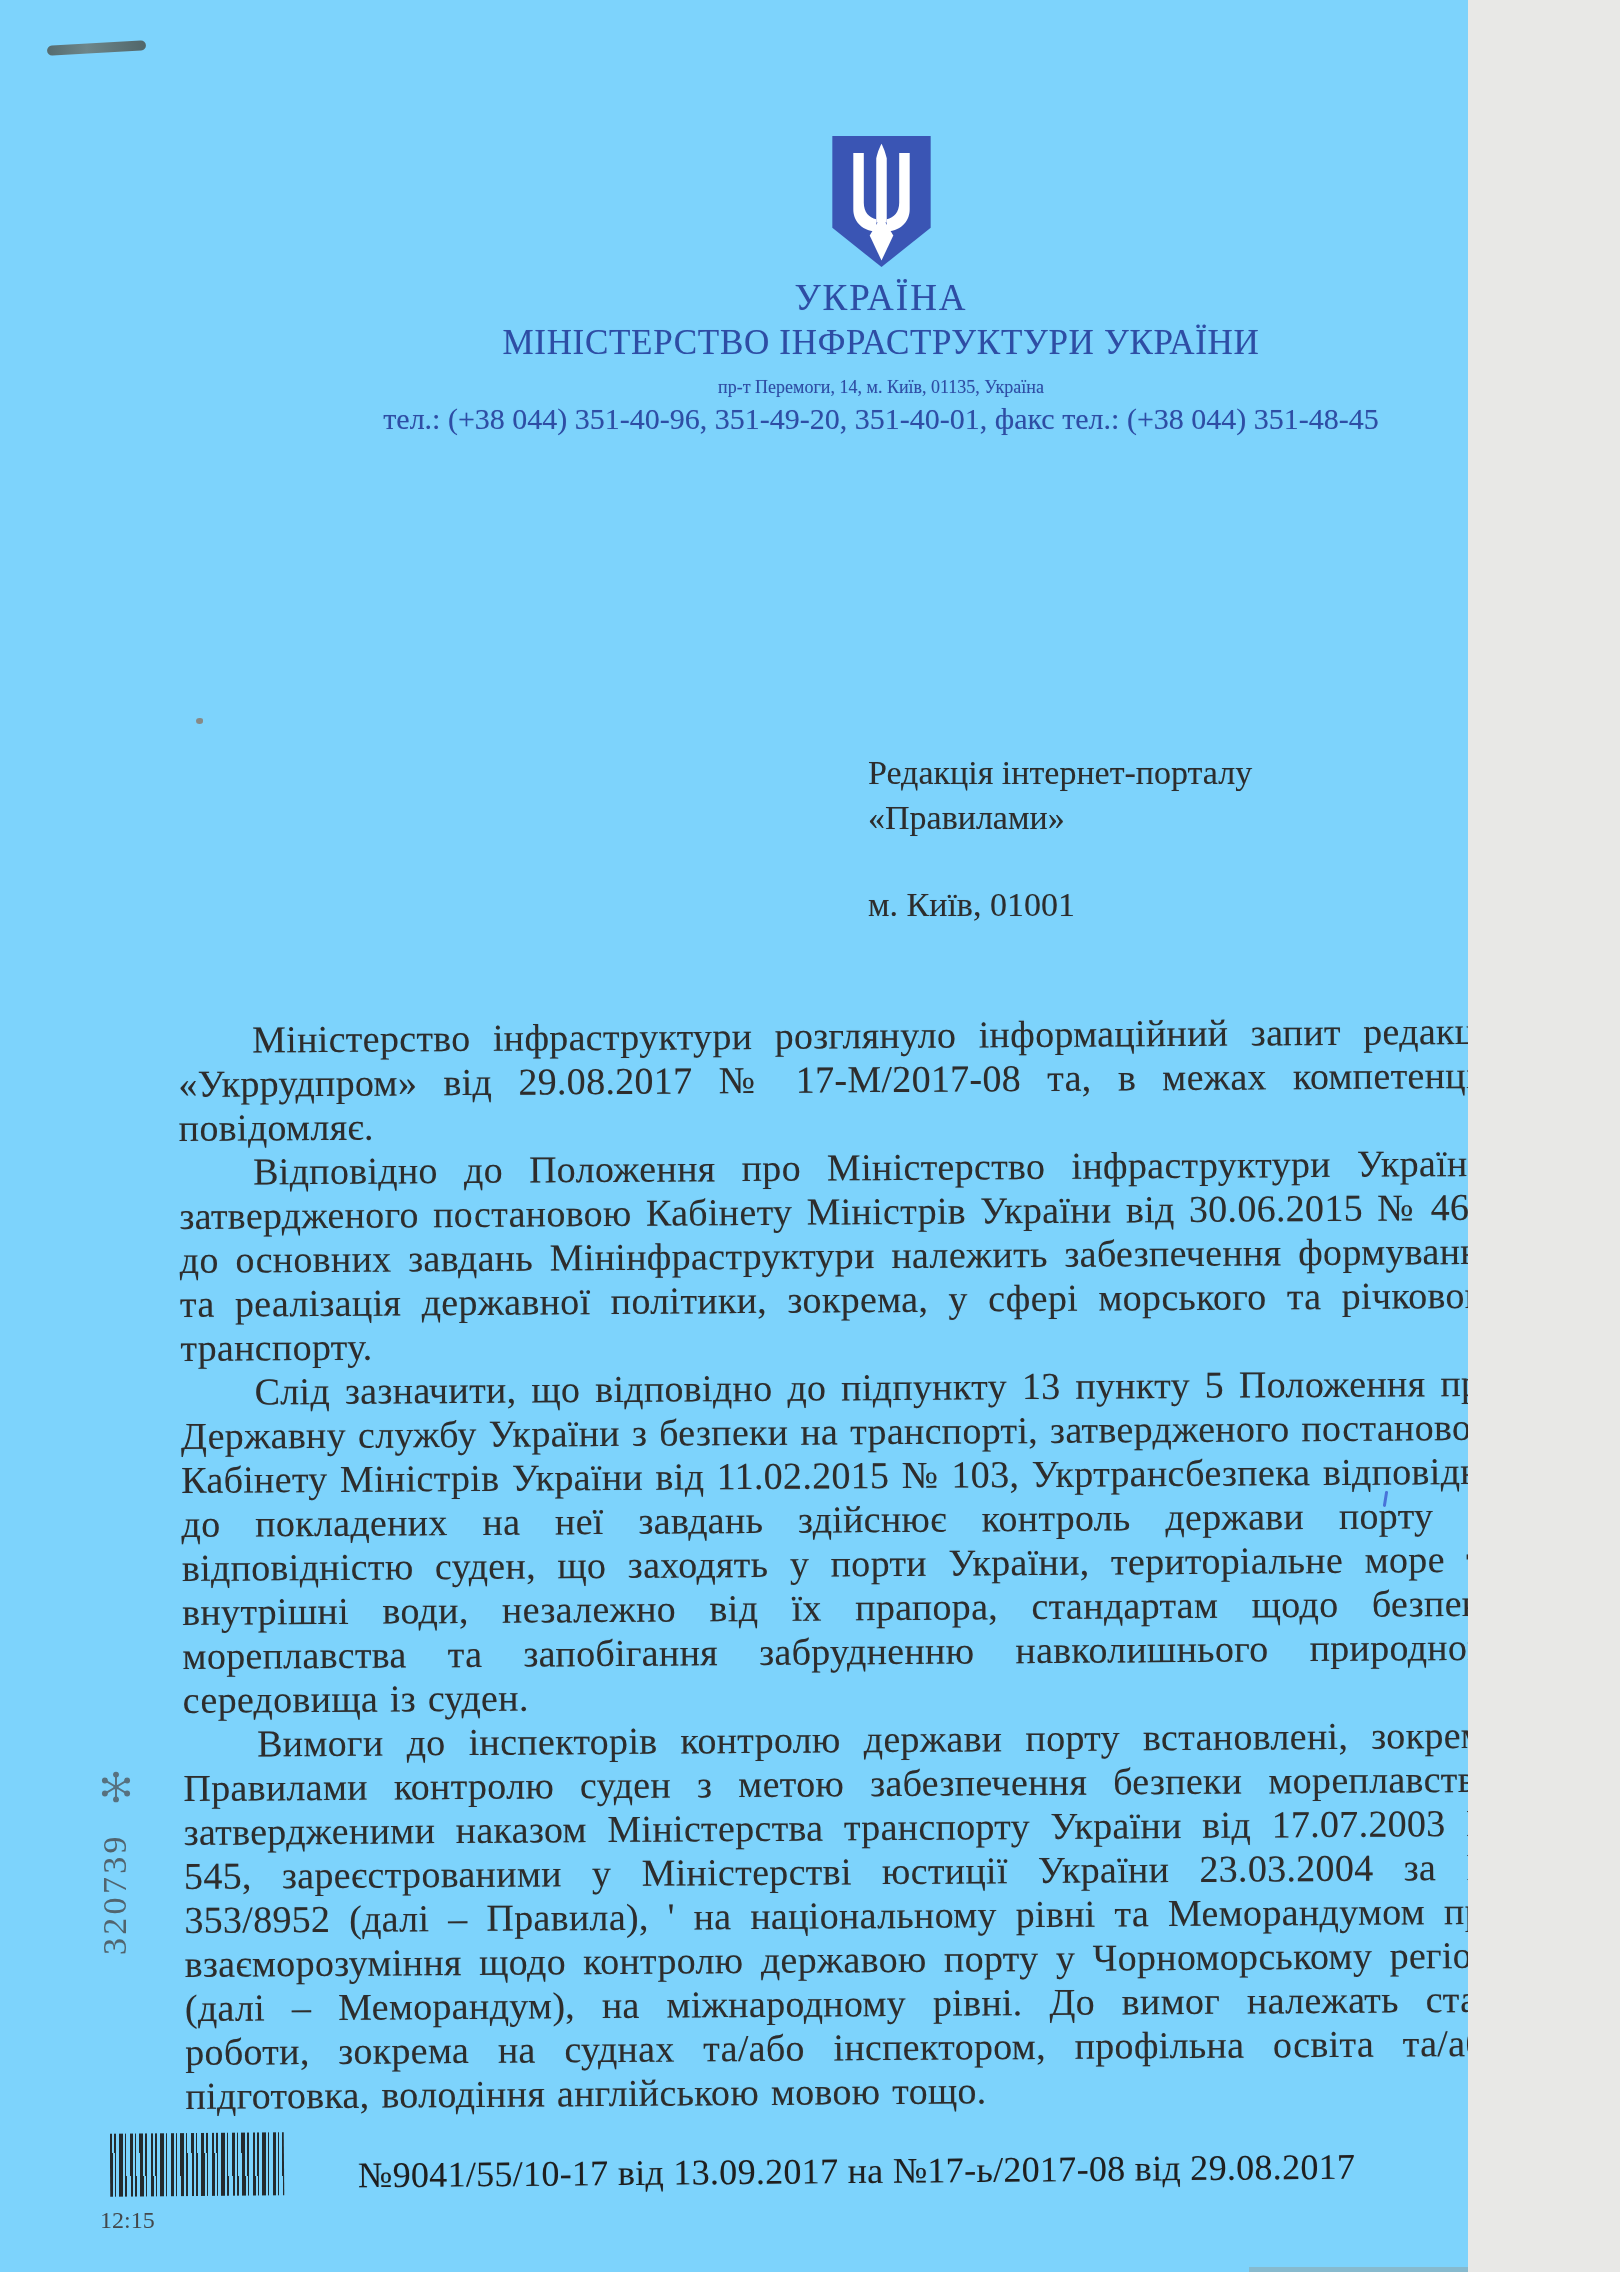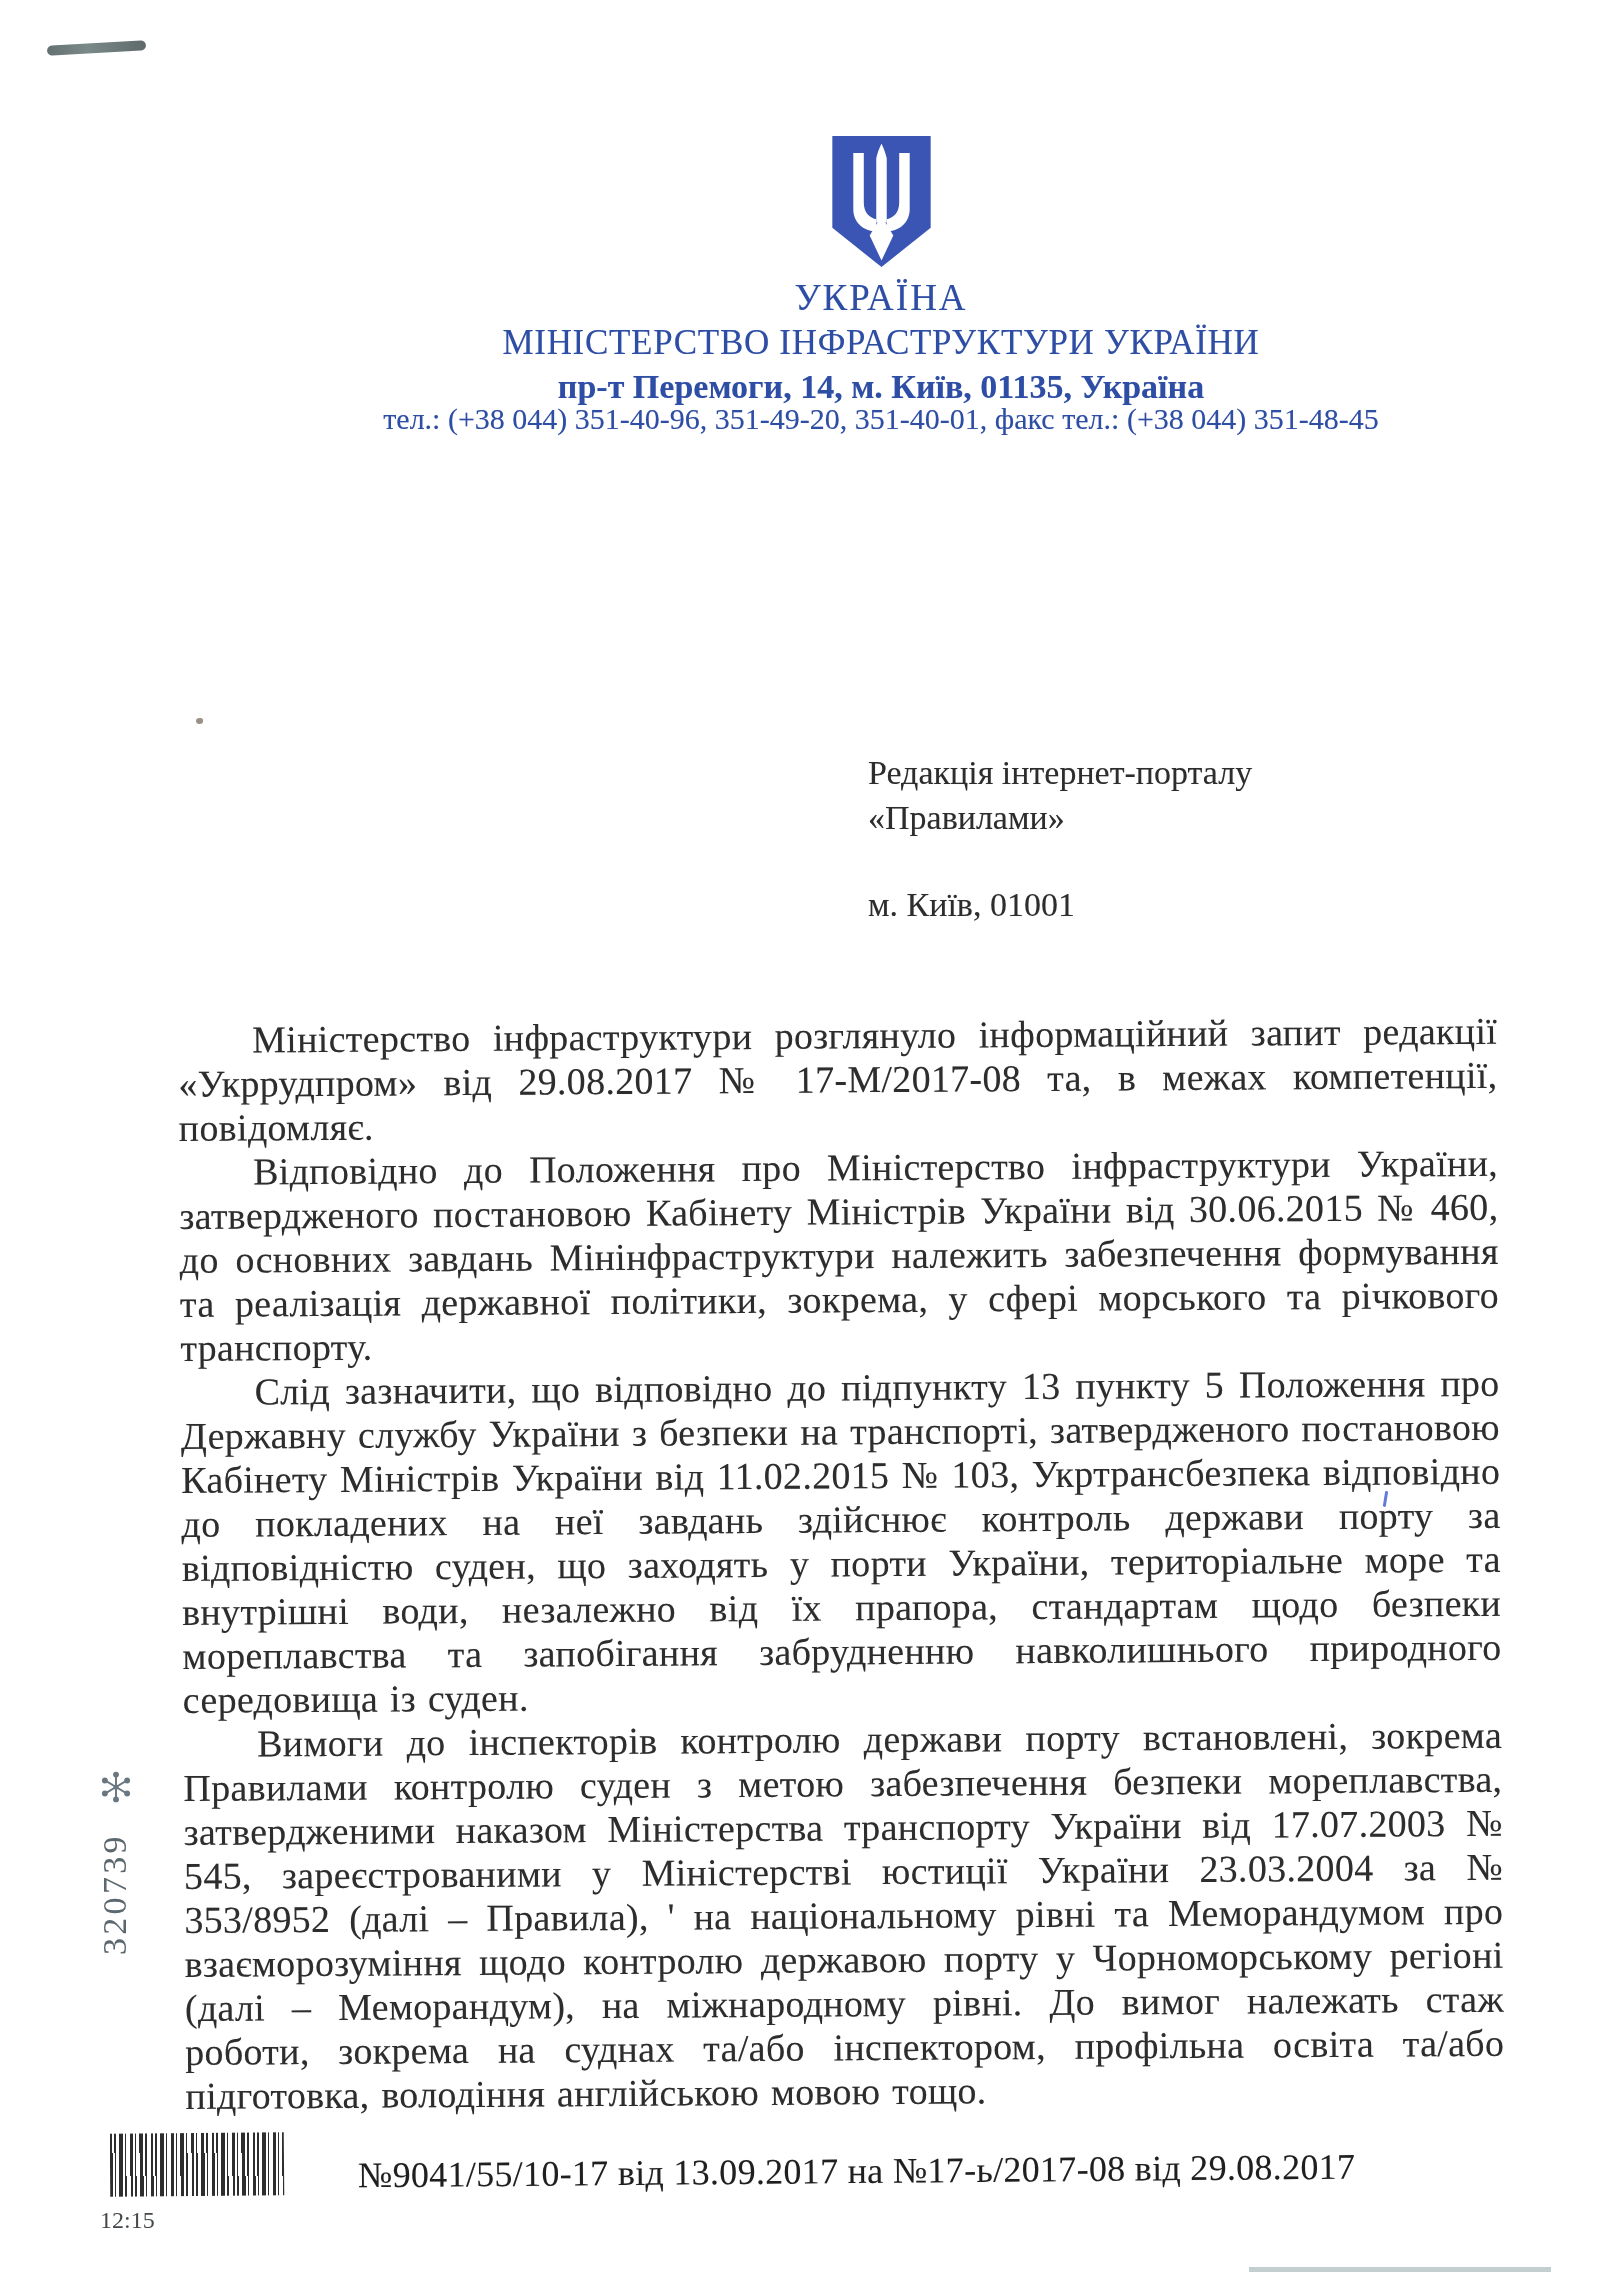--- a/index.html
+++ b/index.html
@@ -1,19 +1,19 @@
 <!DOCTYPE html>
 <html style="font-size:10.5px"><head>
 <meta charset="utf-8">
 <style>
   html,body { margin:0; padding:0; background:#e8e8e6; }
   .page {
     position:relative;
-    width:1620px; height:2273px;
-    background:#ffffff;
+    width:1468px; height:2273px;
+    background:#7dd3fc;
     overflow:hidden;
     font-family:'Liberation Serif','DejaVu Serif',serif;
     color:#2d2d2d;
   }
   
   .scan-mark {
     position:absolute; left:47px; top:43px;
     width:99px; height:10px;
     background:linear-gradient(90deg,#51605f,#6c7d7c 40%,#4c5a59);
     border-radius:5.3px;
@@ -23,21 +23,21 @@
   
   .header {
     position:absolute; left:142px; top:132px; width:1478px;
     text-align:center;
     color:#2e4da4;
     text-shadow:0 0 0.7px rgba(46,77,164,.35);
   }
   .emblem { display:block; margin:0 auto; width:107px; height:139px; }
   .country  { margin-top:6.6px; font-size:37px; line-height:39px; letter-spacing:2px; }
   .ministry { margin-top:1.3px;  font-size:35px; line-height:49px; letter-spacing:0.7px; white-space:nowrap; }
-  .addr     { margin-top:5.3px;  font-size:34px; line-height:30px;font-weight:bold; }
+  .addr     { margin-top:5.3px;  font-size:18px; line-height:30px; }
   .tel      { margin-top:0.7px;  font-size:30px; line-height:31px; }
   .web      { margin-top:1.3px;  font-size:28px; line-height:32px; }
   
   .speck {
     position:absolute; left:196px; top:718px;
     width:7.2px; height:6px; border-radius:50% 40% 45% 50%;
     background:#8a7d71; opacity:.85;
   }
   
   .recipient {

